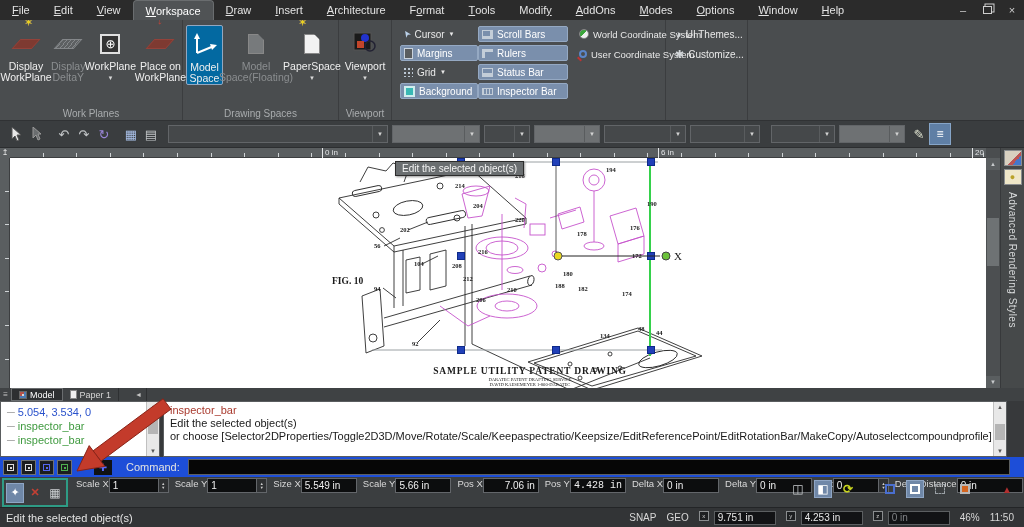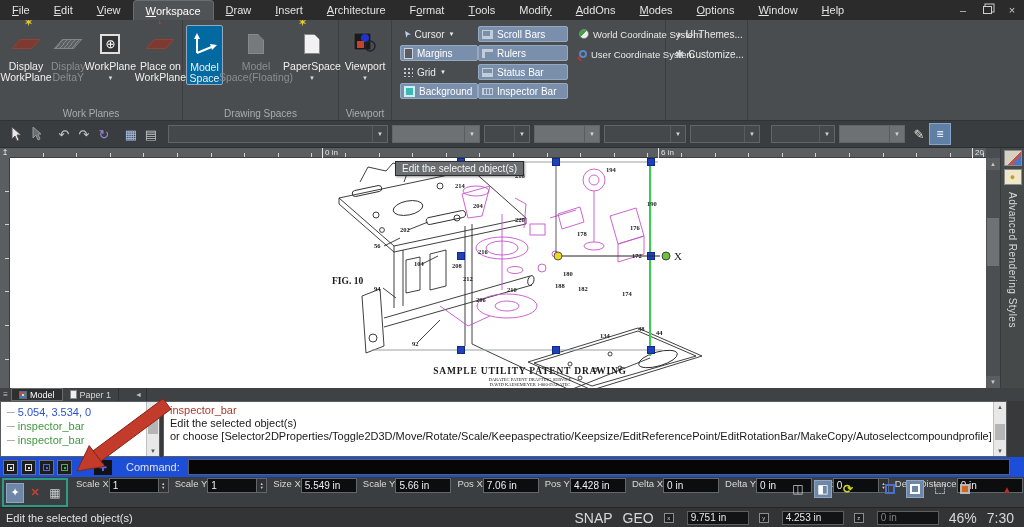--- a/index.html
+++ b/index.html
@@ -136,22 +136,22 @@
   .ii .bx.dash{border:1px dashed #9aa0a5}
   .ii .bx.orange{border-color:#b8b8b8;background:#d4651f}
   .ii.yellow{color:#c9d41f;font-weight:bold}
   .ii.redtri{color:#b03030;font-size:10px}
   .gap12{width:10px}
 
   
   .statusbar{position:absolute;left:0;top:507px;width:100%;height:20px;background:#323436;border-top:1px solid #232527;display:flex;align-items:center;color:#e4e4e4;font-size:11px}
   .stmsg{margin-left:6px;white-space:nowrap}
   .stright{position:absolute;right:10px;top:0;height:100%;display:flex;align-items:center;gap:10px}
-  .stword{font-size:14px;color:#d8d8d8}
-  .axfield{display:flex;align-items:center;gap:13px}
+  .stword{font-size:10px;color:#d8d8d8}
+  .axfield{display:flex;gap:5px}
   .axicon{width:10px;height:10px;border:1px solid #8a8d8f;background:#1d1f21;color:#cfcfcf;font-size:6px;line-height:9px;text-align:center}
   .axval{width:62px;height:14px;background:#121315;border:1px solid #5c5f61;font-size:10px;color:#e8e8e8;display:flex;align-items:center;padding:0 3px}
   .axval.dim{color:#808386}
   .redarrow{position:absolute;left:55px;top:398px;width:130px;height:80px;z-index:40;pointer-events:none}
 </style>
 </head>
 <body>
 
 <div class="app">
 
@@ -620,27 +620,27 @@
         </div>
         <div class="ifield">
           <span class="iflabel">Scale Y</span>
           <div class="ifrow">
             <input class="ifinput" value="5.66 in" style="width: 56px;">
           </div>
         </div>
         <div class="ifield">
           <span class="iflabel">Pos X</span>
           <div class="ifrow">
-            <input class="ifinput" value="7.06 in" style="width: 56px;">
+            <input class="ifinput" value="7.06 in" style="width: 56px; text-align: right;">
           </div>
         </div>
         <div class="ifield">
           <span class="iflabel">Pos Y</span>
           <div class="ifrow">
-            <input class="ifinput" value="4.428 in" style="width: 56px;">
+            <input class="ifinput" value="4.428 in" style="width: 56px; font-family: Liberation Mono, monospace;">
           </div>
         </div>
         <div class="ifield">
           <span class="iflabel">Delta X</span>
           <div class="ifrow">
             <input class="ifinput" value="0 in" style="width: 56px;">
           </div>
         </div>
         <div class="ifield">
           <span class="iflabel">Delta Y</span>
@@ -703,21 +703,21 @@
       </span>
       <span class="axfield">
         <span class="axicon">y</span>
         <span class="axval">4.253 in</span>
       </span>
       <span class="axfield">
         <span class="axicon">z</span>
         <span class="axval dim">0 in</span>
       </span>
       <span class="stword">46%</span>
-      <span class="stword">7:30</span>
+      <span class="stword">11:50</span>
     </div>
   </div>
 
   <svg class="redarrow" viewBox="0 0 130 80">
     <polygon points="115.9,11.2 108.1,0.8 38.1,52.8 45.9,63.2" fill="#c33b2b" stroke="#8a2418" stroke-width="1"></polygon>
     <polygon points="22,73 49.8,68.4 34.2,47.6" fill="#c33b2b" stroke="#8a2418" stroke-width="1"></polygon>
   </svg>
 
 </div>
 

